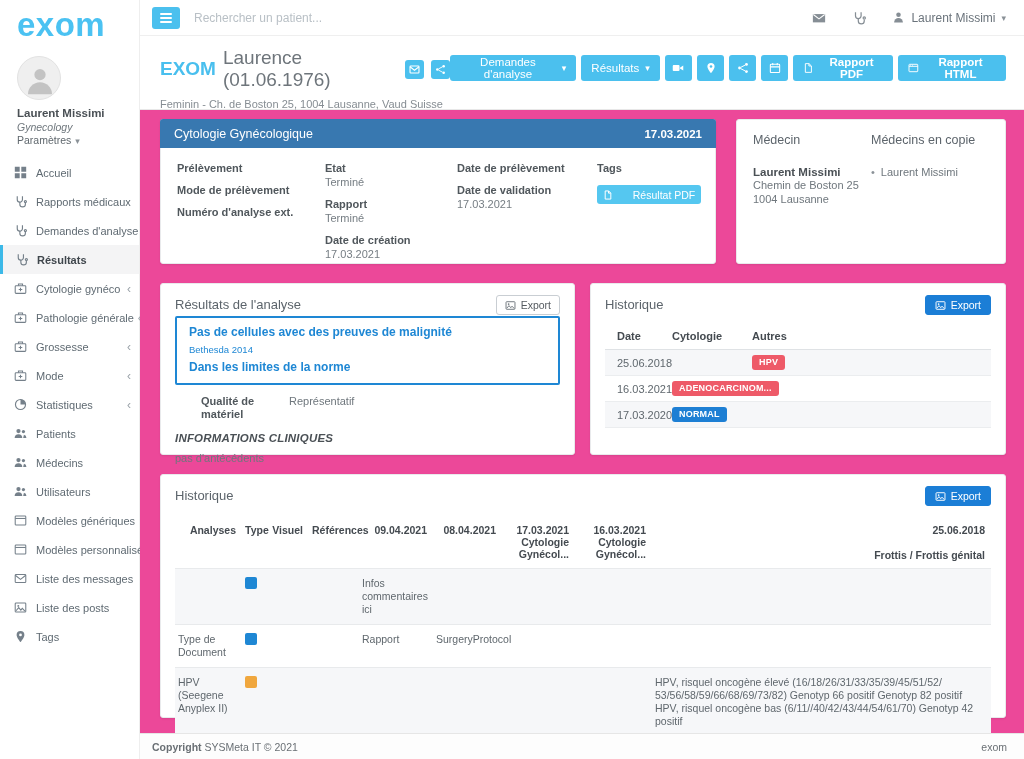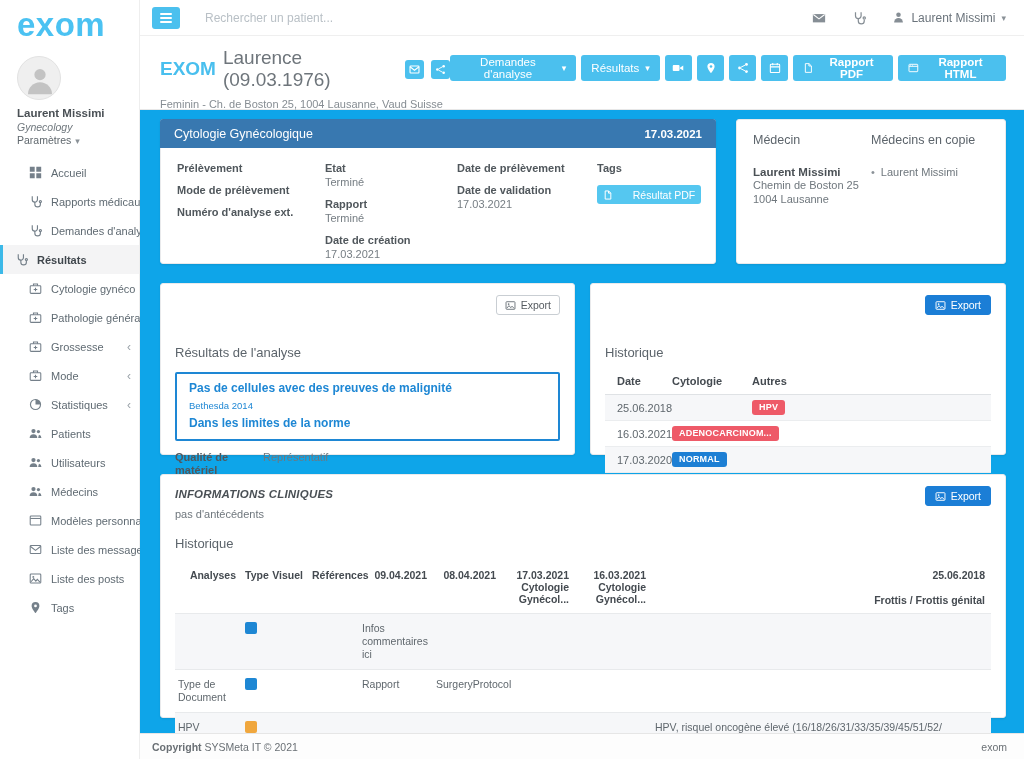--- a/index.html
+++ b/index.html
@@ -11,36 +11,36 @@
   .sidebar { width:140px; background:#fff; border-right:1px solid #eeeeee; flex:none; display:flex; flex-direction:column; }
   .logo { font-size:33px; font-weight:bold; color:#4bc2f2; padding:6px 0 0 17px; letter-spacing:.5px; }
   .profile { padding:12px 16px 4px 17px; }
   .avatar { width:44px; height:44px; border-radius:50%; background:#efefef; border:1px solid #e2e2e2; overflow:hidden; position:relative; }
   .avatar svg { position:absolute; left:7px; top:7px; width:30px; height:34px; color:#c3c3c3; }
   .p-name { font-weight:bold; font-size:11.5px; color:#4a5055; margin-top:7px; }
   .p-spec { font-style:italic; font-size:10.5px; color:#6f777d; margin-top:2px; }
   .p-settings { font-size:10.5px; color:#5f676d; margin-top:1px; cursor:pointer; }
   .p-settings::after { content:"▾"; margin-left:4px; font-size:9px; color:#8a9197; }
   .nav { margin-top:8px; }
-  .nav-item { display:flex; align-items:center; height:29px; padding-left:26px; padding-right:8px;
+  .nav-item { display:flex; align-items:center; height:29px; padding-left:11px; padding-right:8px;
     font-size:11px; color:#5f6a72; cursor:pointer; border-left:3px solid transparent; }
   .nav-item .nav-ico { width:13px; height:13px; margin-right:9px; color:#75808a; flex:none; display:flex; }
   .nav-ico svg { width:13px; height:13px; }
   .nav-item .nav-label { flex:1; white-space:nowrap; }
   .nav-item.active { background:#f4f4f5; border-left-color:#3cb9e8; padding-left:12px; font-weight:bold; color:#3f464c; }
   .nav-item.has-chev::after { content:"‹"; color:#9aa2a8; font-size:12px; margin-left:4px; }
 
   
   .main { flex:1; display:flex; flex-direction:column; min-width:0; }
 
   .topbar { height:36px; flex:none; display:flex; align-items:center; padding-left:12px; border-bottom:1px solid #efefef; background:#fff; }
   .hamburger { width:28px; height:22px; background:#4bc0ee; border:none; border-radius:3px; cursor:pointer;
     display:flex; flex-direction:column; justify-content:center; align-items:center; gap:2px; }
   .hamburger span { display:block; width:12px; height:2px; background:#fff; border-radius:1px; }
-  .search { border:none; outline:none; margin-left:25px; font-size:12px; width:280px; color:#4a5055; font-family:"Liberation Sans", sans-serif; }
+  .search { border:none; outline:none; margin-left:14px; font-size:12px; width:280px; color:#4a5055; font-family:"Liberation Sans", sans-serif; }
   .search::placeholder { color:#b9c0c6; }
   .top-right { margin-left:auto; display:flex; align-items:center; gap:26px; padding-right:18px; }
   .top-ico { color:#868e95; display:flex; cursor:pointer; }
   .top-ico svg { width:14px; height:14px; }
   .top-user { display:flex; align-items:center; gap:6px; font-size:12px; color:#6a737b; cursor:pointer; }
   .top-user svg { width:13px; height:13px; color:#868e95; }
   .top-user::after { content:"▾"; font-size:9px; color:#8a9197; }
 
   .phead { height:74px; flex:none; background:#fff; border-bottom:1px solid #e7e7e7;
     display:flex; justify-content:space-between; padding:11px 18px 0 20px; }
@@ -52,21 +52,21 @@
   .mini-btn svg { width:11px; height:11px; }
   .psub { font-size:11px; color:#868d93; margin-top:7px; }
   .phead-btns { display:flex; align-items:flex-start; gap:5px; padding-top:8px; }
   .btn-p { background:#4bc0ee; color:#fff; border:none; border-radius:3px; height:26px; padding:0 10px;
     font-size:11.5px; font-family:"Liberation Sans", sans-serif; cursor:pointer; display:flex; align-items:center; gap:6px; }
   .btn-p.caret::after { content:"▾"; font-size:9px; }
   .btn-p svg { width:12px; height:12px; }
   .btn-p.ico-only { width:30px; justify-content:center; padding:0; }
   .btn-p.bold { font-weight:bold; }
 
-  .content { flex:1; background:#0ea5e9; padding:9px 18px 0 20px; overflow:hidden; }
+  .content { flex:1; background:#ec4899; padding:9px 18px 0 20px; overflow:hidden; }
   .row { display:flex; justify-content:space-between; }
   .card, .panel { background:#fff; border-radius:3px; box-shadow:0 1px 2px rgba(0,0,0,.09); border:1px solid #e9eaec; }
 
   
   .analysis-card { width:556px; height:145px; }
   .acard-head { height:29px; background:#3878b0; border-radius:3px 3px 0 0; color:#fff; display:flex;
     align-items:center; justify-content:space-between; padding:0 14px; font-size:12.5px; margin:-1px -1px 0 -1px; }
   .acard-date { font-weight:bold; font-size:11.5px; }
   .acard-body { display:grid; grid-template-columns:148px 132px 140px 1fr; padding:13px 14px 0 16px; }
   .flabel { font-weight:bold; font-size:11px; color:#50575c; line-height:14px; }
@@ -82,32 +82,32 @@
   .dc-title { font-size:12.5px; color:#5c646b; }
   .dc-name { font-weight:bold; font-size:11.5px; color:#4a5055; margin-top:19px; }
   .dc-line { font-size:11px; color:#6f777d; line-height:14px; }
   .dc-copy { margin-top:19px; font-size:11px; color:#6f777d; }
   .dc-copy li { list-style:none; }
   .dc-copy li::before { content:"•"; margin-right:6px; color:#8a9197; }
 
   .row2 { margin-top:19px; }
   .results-panel { width:415px; height:172px; padding:11px 14px; }
   .panel-head { display:flex; align-items:flex-start; justify-content:space-between; }
-  .panel-title { font-size:13px; color:#5c646b; padding-top:2px;margin-top:48px; }
+  .panel-title { font-size:13px; color:#5c646b; padding-top:2px; }
   .btn-export-w { background:#fff; border:1px solid #c9ced3; border-radius:3px; color:#555b60; font-size:10.5px;
     padding:3px 8px; display:flex; align-items:center; gap:5px; cursor:pointer; font-family:"Liberation Sans", sans-serif; }
   .btn-export-w svg { width:11px; height:11px; color:#70787e; }
   .btn-export-b { background:#1b7ed6; border:1px solid #1b7ed6; border-radius:3px; color:#fff; font-size:10.5px;
     padding:3px 9px; display:flex; align-items:center; gap:5px; cursor:pointer; font-family:"Liberation Sans", sans-serif; }
   .btn-export-b svg { width:11px; height:11px; }
-  .result-box { margin-top:12px; border:2px solid #1e87d4; border-radius:2px; padding:7px 12px 9px; color:#1e87d4; }
+  .result-box { margin-top:1px; border:2px solid #1e87d4; border-radius:2px; padding:7px 12px 9px; color:#1e87d4; }
   .rb1 { font-weight:bold; font-size:12px; }
   .rb2 { font-size:9.5px; margin-top:5px; }
   .rb3 { font-weight:bold; font-size:12px; margin-top:5px; }
-  .quality { display:flex; margin-top:10px; }
+  .quality { display:flex; margin-top:10px;margin-left:26px; }
   .q-label { width:72px; font-weight:bold; font-size:11px; color:#50575c; line-height:13px; }
   .q-value { font-size:11px; color:#6f777d; margin-left:16px; }
   .clin-title { font-weight:bold; font-size:11.5px; color:#4a5055; margin-top:11px; letter-spacing:.2px;font-style:italic; }
   .clin-value { font-size:11px; color:#6f777d; margin-top:8px; }
 
   .hist1-panel { width:416px; height:172px; padding:11px 14px; }
   table { border-collapse:collapse; }
   .hist1-table { width:100%; margin-top:10px; table-layout:fixed; }
   .hist1-table th { text-align:left; font-size:11px; color:#444a50; padding:5px 12px 7px; border-bottom:1px solid #dfe2e5; }
   .hist1-table td { font-size:11px; color:#5f676d; padding:5px 12px; border-bottom:1px solid #ebedef; }
@@ -247,32 +247,41 @@
         </a>
       <a class="nav-item">
         <span class="nav-ico">
             <svg viewBox="0 0 16 16" fill="currentColor">
               <circle cx="5.5" cy="5" r="2.6"></circle>
               <path d="M.8 13.5a4.7 4.7 0 0 1 9.4 0z"></path>
               <circle cx="11.6" cy="5.6" r="2"></circle>
               <path d="M11.3 13.5h4a4 4 0 0 0-3.1-3.9z"></path>
             </svg>
           </span>
-        <span class="nav-label">Utilisateurs</span>
+        <span class="nav-label">Médecins</span>
         </a>
       <a class="nav-item">
         <span class="nav-ico">
             <svg viewBox="0 0 16 16" fill="currentColor">
               <circle cx="5.5" cy="5" r="2.6"></circle>
               <path d="M.8 13.5a4.7 4.7 0 0 1 9.4 0z"></path>
               <circle cx="11.6" cy="5.6" r="2"></circle>
               <path d="M11.3 13.5h4a4 4 0 0 0-3.1-3.9z"></path>
             </svg>
           </span>
-        <span class="nav-label">Médecins</span>
+        <span class="nav-label">Utilisateurs</span>
+        </a>
+      <a class="nav-item">
+        <span class="nav-ico">
+            <svg viewBox="0 0 16 16" fill="none" stroke="currentColor" stroke-width="1.3">
+              <rect x="1.5" y="2.5" width="13" height="11" rx="1"></rect>
+              <path d="M1.5 5.5h13"></path>
+            </svg>
+          </span>
+        <span class="nav-label">Modèles génériques</span>
         </a>
       <a class="nav-item">
         <span class="nav-ico">
             <svg viewBox="0 0 16 16" fill="none" stroke="currentColor" stroke-width="1.3">
               <rect x="1.5" y="2.5" width="13" height="11" rx="1"></rect>
               <path d="M1.5 5.5h13"></path>
             </svg>
           </span>
         <span class="nav-label">Modèles personnalisés</span>
         </a>
@@ -337,21 +346,21 @@
             </svg>
           <span>Laurent Missimi</span>
         </span>
       </div>
     </div>
 
     <div class="phead">
       <div>
         <div class="ptitle">
           <span class="pbrand">EXOM</span>
-          <span class="pname">Laurence (09.03.1976)</span>
+          <span class="pname">Laurence (01.06.1976)</span>
           <button class="mini-btn">
               <svg viewBox="0 0 16 16" fill="none" stroke="currentColor" stroke-width="1.6">
                 <rect x="1.5" y="3" width="13" height="10" rx="1"></rect>
                 <path d="M1.5 4l6.5 5 6.5-5"></path>
               </svg>
             </button>
           <button class="mini-btn">
               <svg viewBox="0 0 16 16" fill="currentColor">
                 <circle cx="12.6" cy="3.2" r="1.9"></circle>
                 <circle cx="3.4" cy="8" r="1.9"></circle>

